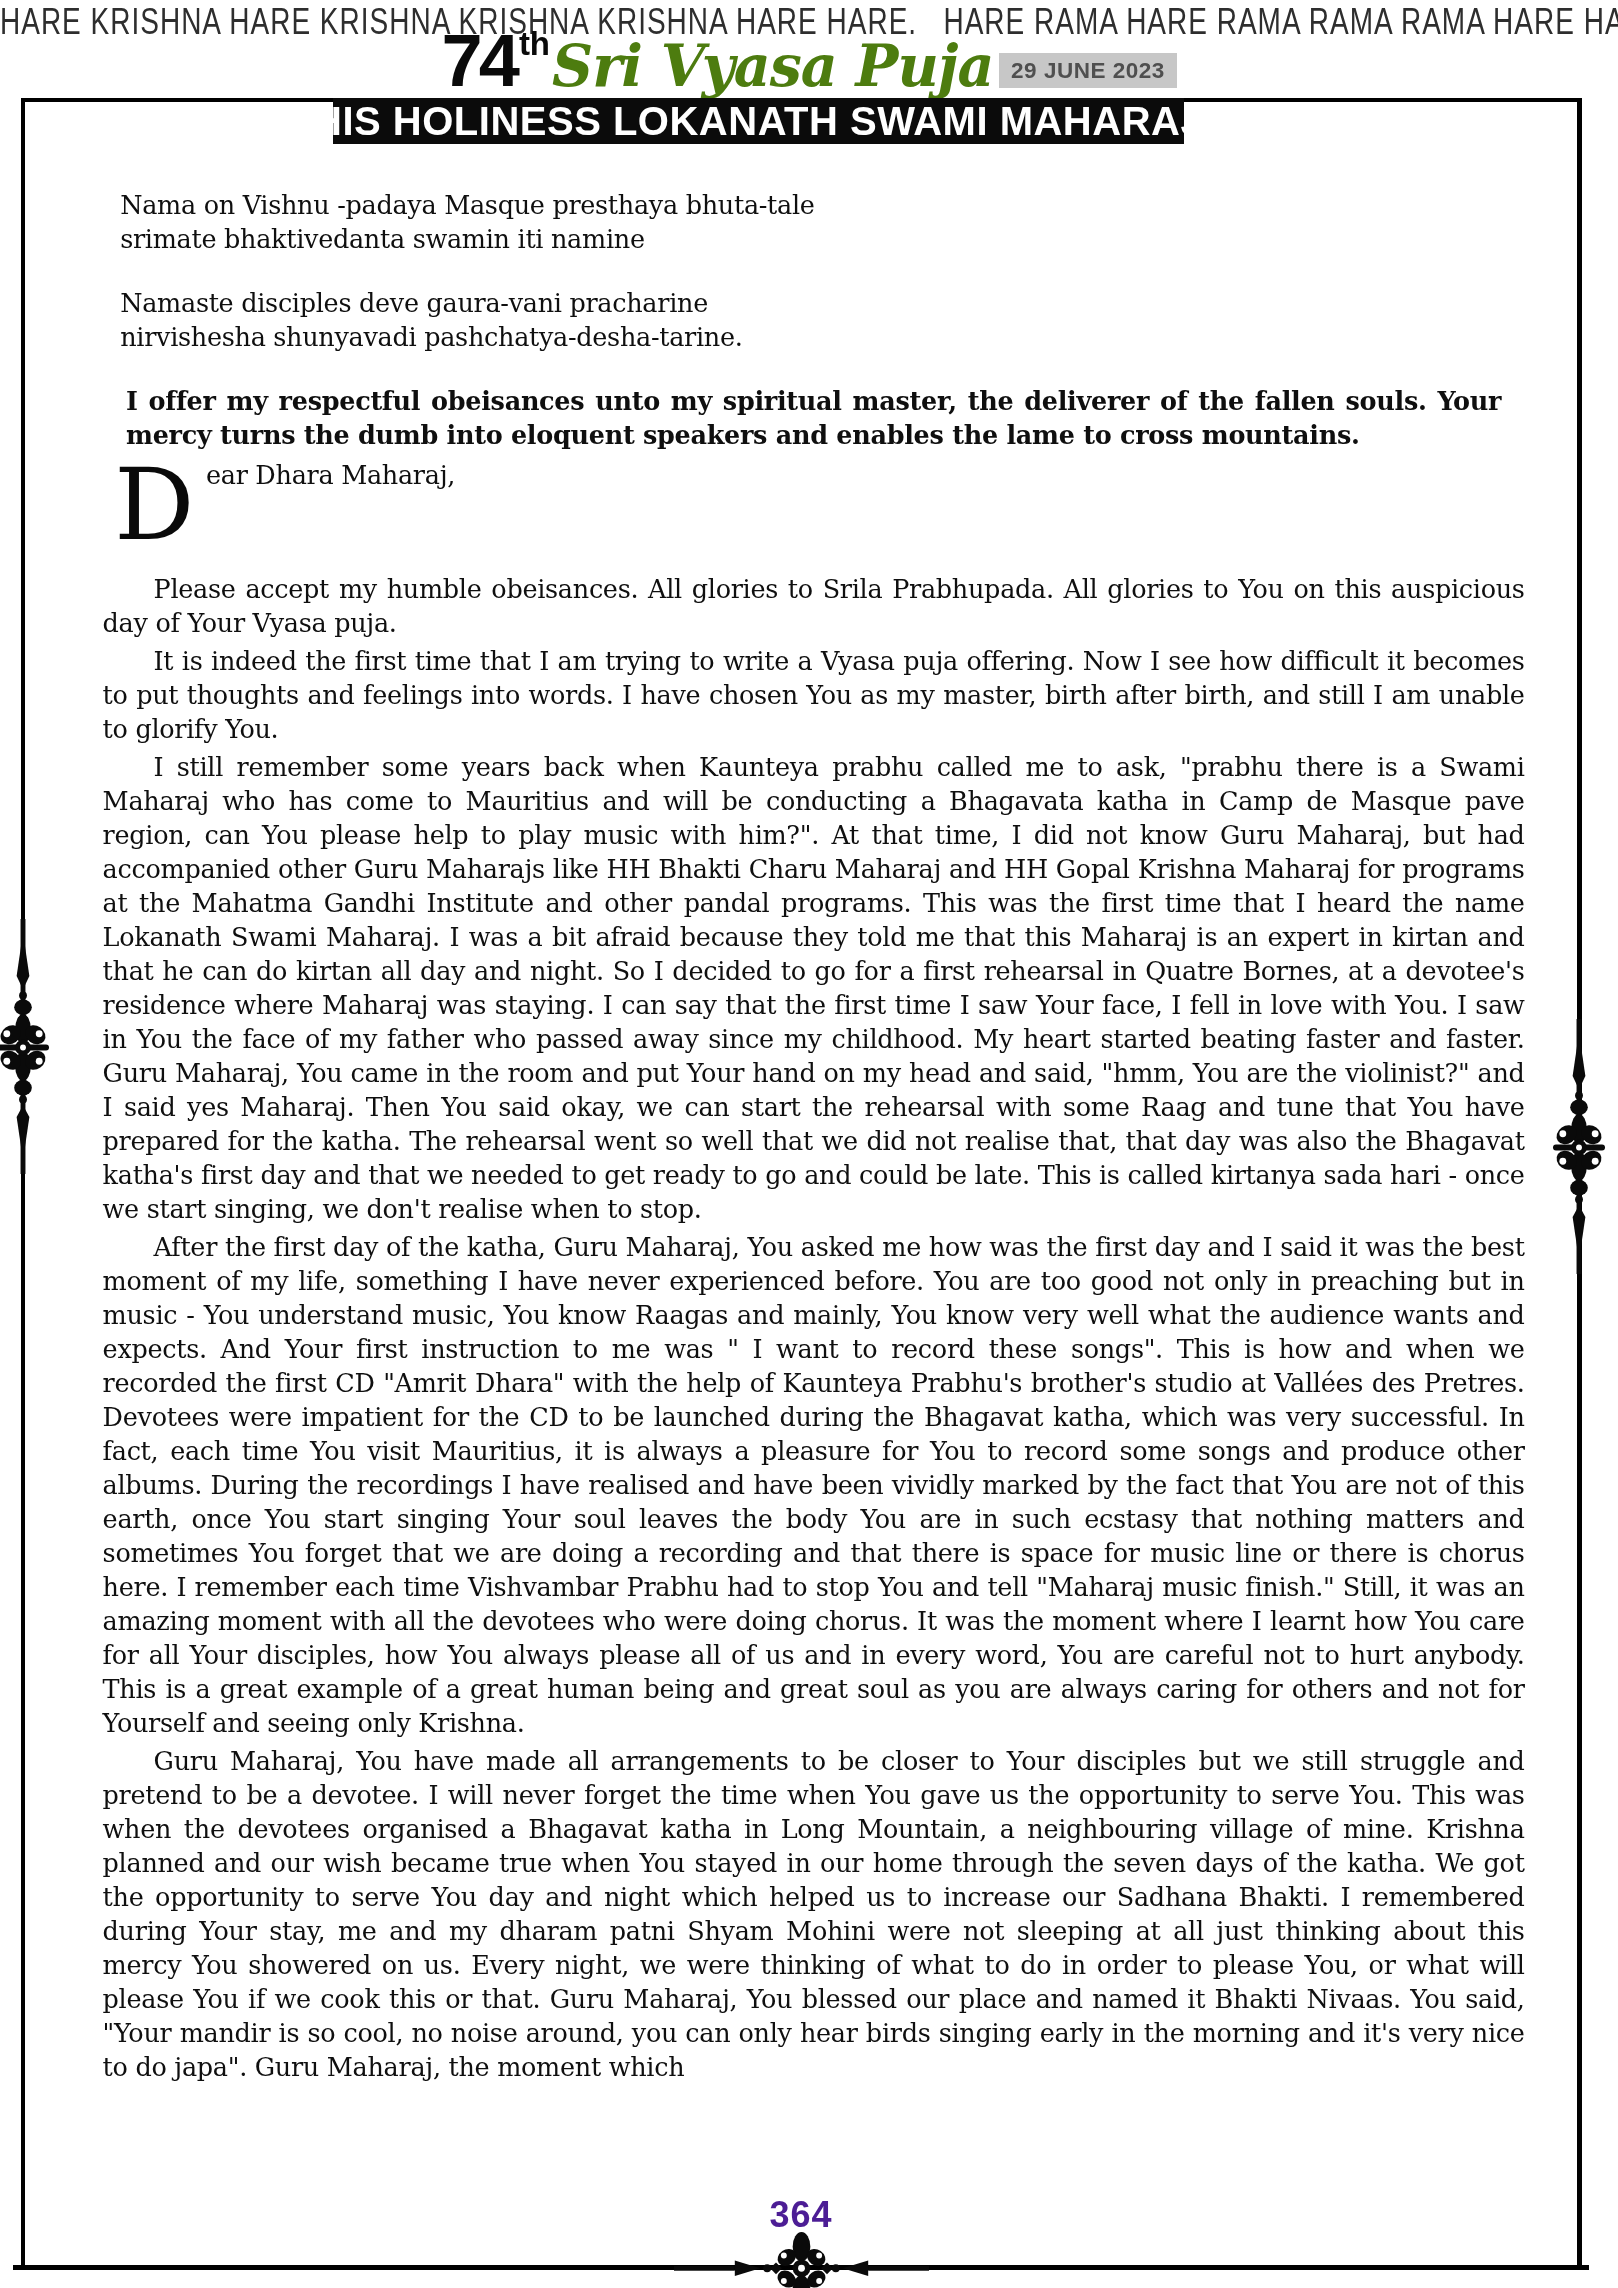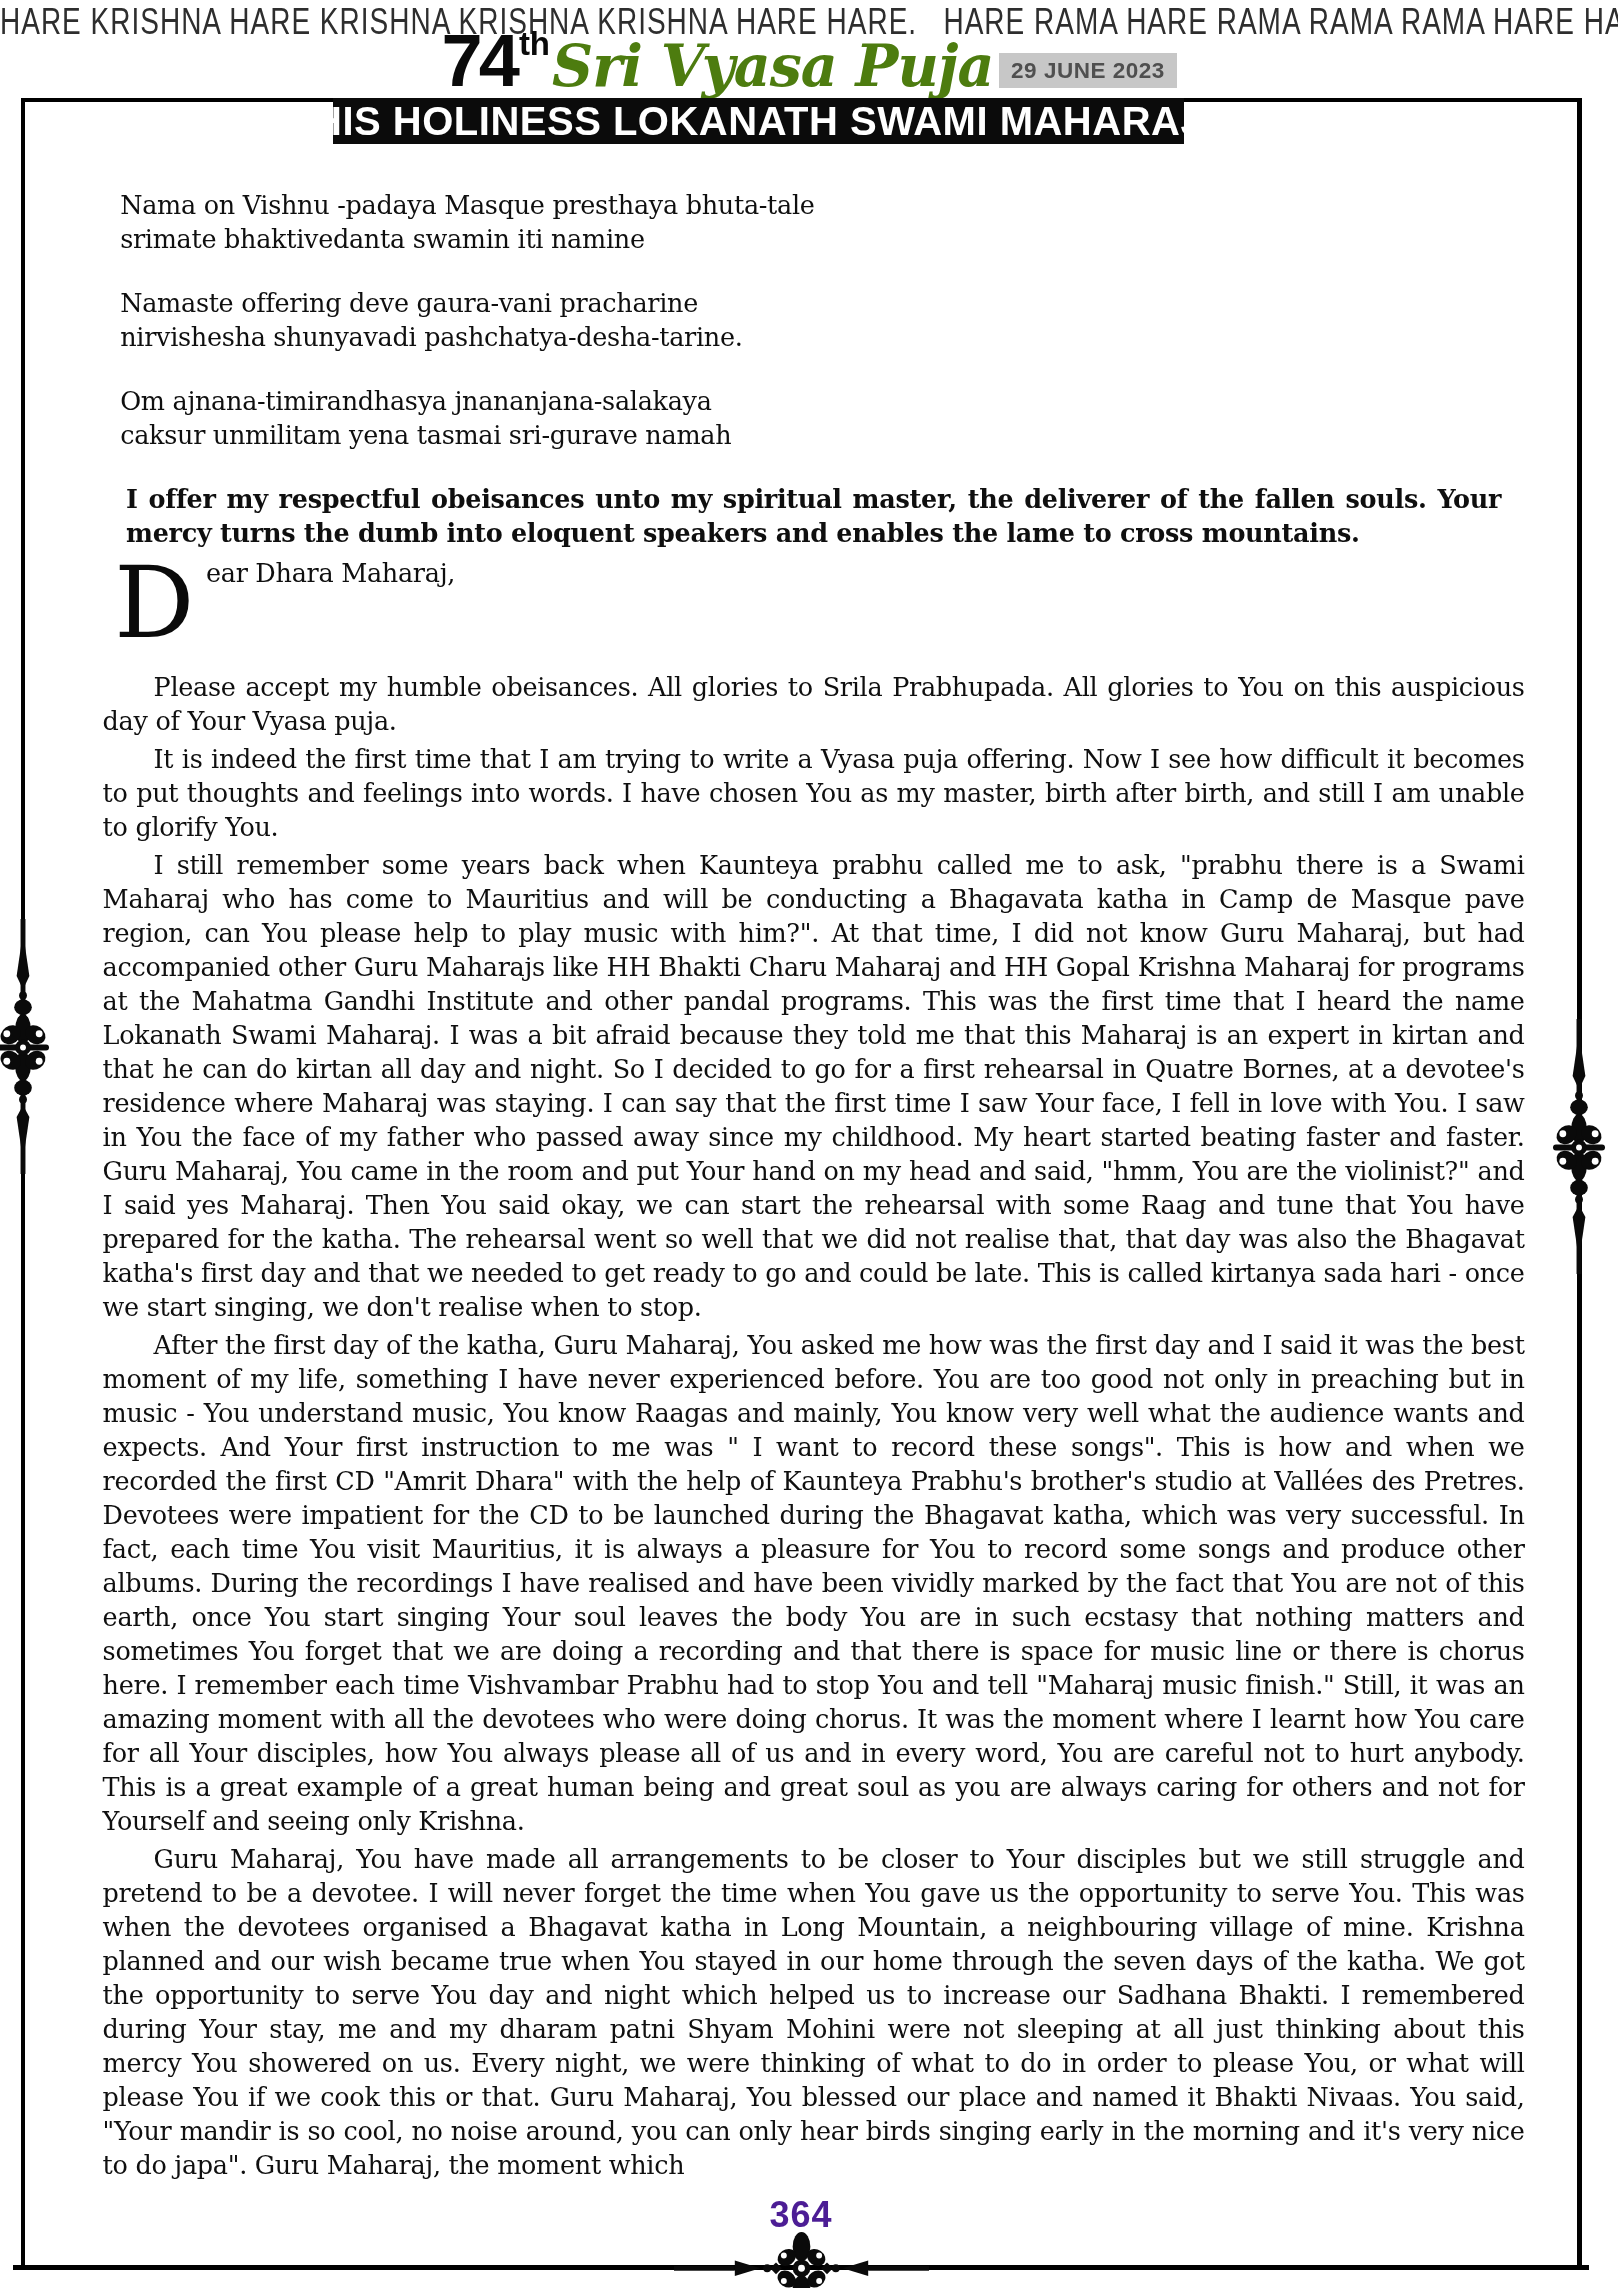--- a/index.html
+++ b/index.html
@@ -161,26 +161,22 @@
       <path d="M30.5,246 L37,202 L30.5,190 L24,202 Z"></path>
     </svg>
   </div>
 
   <div class="letter">
     <div class="verse">
       <div>Nama on Vishnu -padaya Masque presthaya bhuta-tale</div>
       <div>srimate bhaktivedanta swamin iti namine</div>
     </div>
     <div class="verse">
-      <div>Namaste offering deve gaura-vani pracharine</div>
+      <div>Namaste disciples deve gaura-vani pracharine</div>
       <div>nirvishesha shunyavadi pashchatya-desha-tarine.</div>
-    </div>
-    <div class="verse">
-      <div>Om ajnana-timirandhasya jnananjana-salakaya</div>
-      <div>caksur unmilitam yena tasmai sri-gurave namah</div>
     </div>
 
     <div class="obeisance">I offer my respectful obeisances unto my spiritual master, the deliverer of the fallen souls. Your mercy turns the dumb into eloquent speakers and enables the lame to cross mountains.</div>
 
     <div class="salutation">
       <span class="dropcap">D</span><span>ear Dhara Maharaj,</span>
     </div>
 
     <p class="para">Please accept my humble obeisances. All glories to Srila Prabhupada. All glories to You on this auspicious day of Your Vyasa puja.</p>
     <p class="para">It is indeed the first time that I am trying to write a Vyasa puja offering. Now I see how difficult it becomes to put thoughts and feelings into words. I have chosen You as my master, birth after birth, and still I am unable to glorify You.</p>

